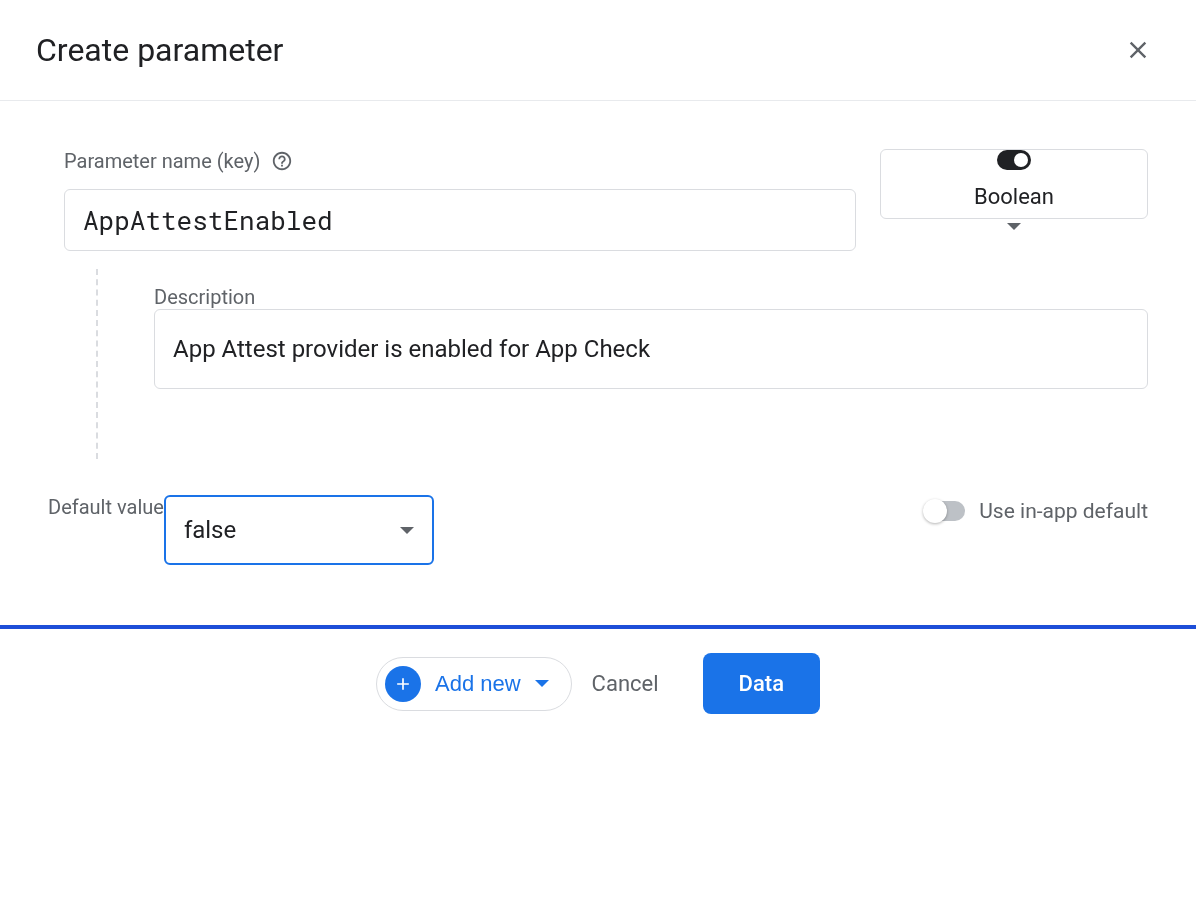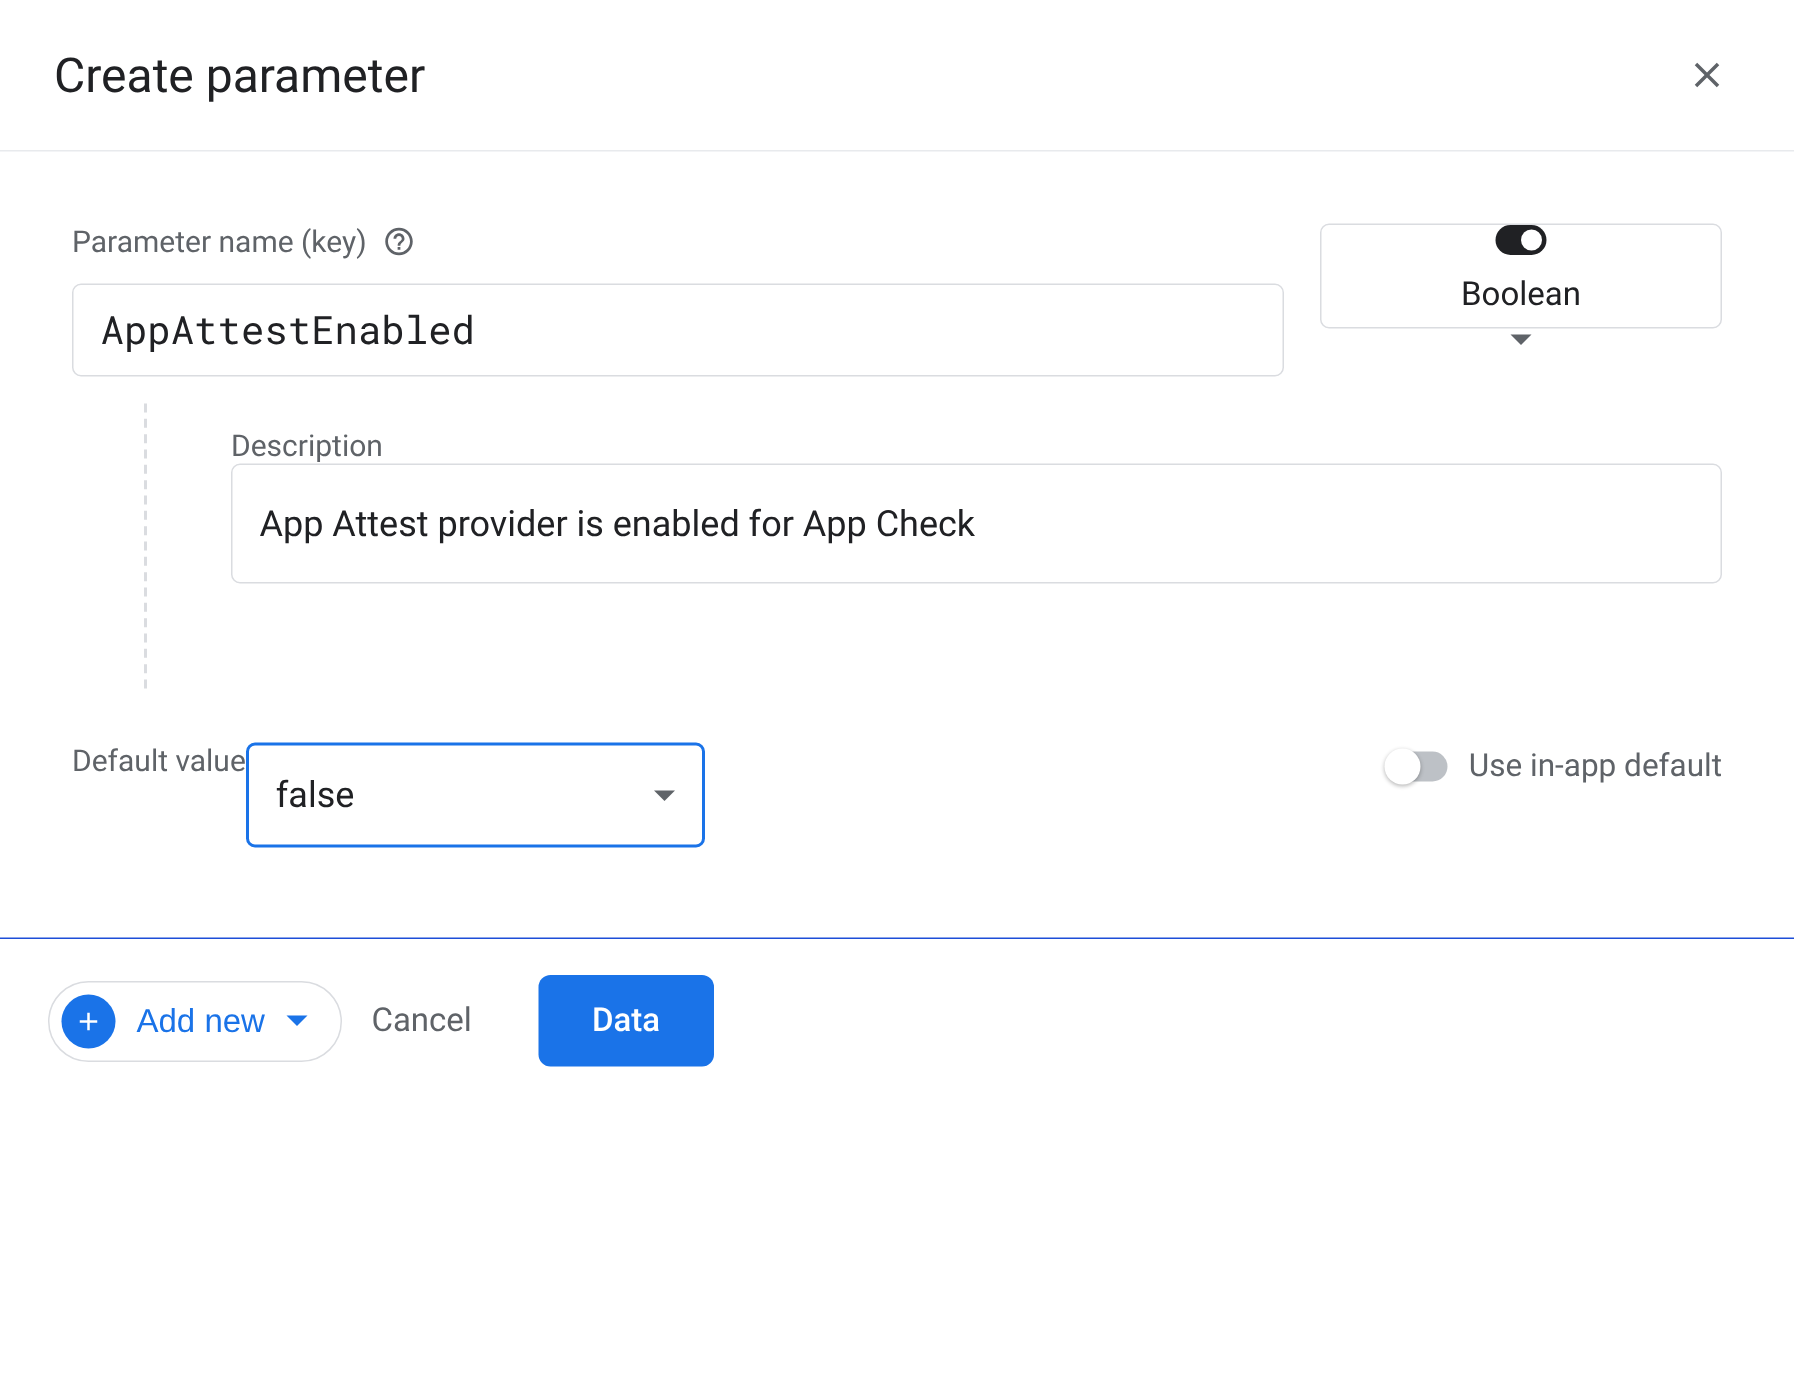--- a/index.html
+++ b/index.html
@@ -51,20 +51,21 @@
       display: flex;
       gap: 24px;
       align-items: flex-start;
     }
     .field-group {
       display: flex;
       flex-direction: column;
     }
     .param-name-group {
       flex: 1;
+      margin-left: 16px;
     }
     .data-type-group {
       width: 268px;
     }
     .field-label {
       font-size: 20px;
       color: #5f6368;
       margin-bottom: 16px;
       display: flex;
       align-items: center;
@@ -175,21 +176,21 @@
     .default-value-left {
       display: flex;
       flex-direction: row;
     }
     .default-value-label {
       font-size: 20px;
       color: #5f6368;
       margin-bottom: 22px;
     }
     .default-value-select {
-      width: 306px;
+      width: 270px;
       height: 70px;
       border: 2px solid #1a73e8;
       border-radius: 6px;
       padding: 0 18px;
       display: flex;
       align-items: center;
       justify-content: space-between;
       cursor: pointer;
     }
     .default-value-text {
@@ -219,24 +220,24 @@
       border-radius: 50%;
       top: -2px;
       left: -2px;
       box-shadow: 0 1px 3px rgba(0,0,0,0.3);
     }
     .use-inapp-label {
       font-size: 21px;
       color: #5f6368;
     }
     .dialog-footer {
-      border-top: 1px solid #1d4ed8;
+      border-top: 4px solid #1d4ed8;
       padding: 24px 32px;
       display: flex;
-      justify-content: flex-start;
+      justify-content: center;
       align-items: center;
     }
     .add-new-btn {
       display: flex;
       align-items: center;
       gap: 14px;
       border: 1px solid #dadce0;
       border-radius: 32px;
       padding: 8px 22px 8px 8px;
       background: #fff;

